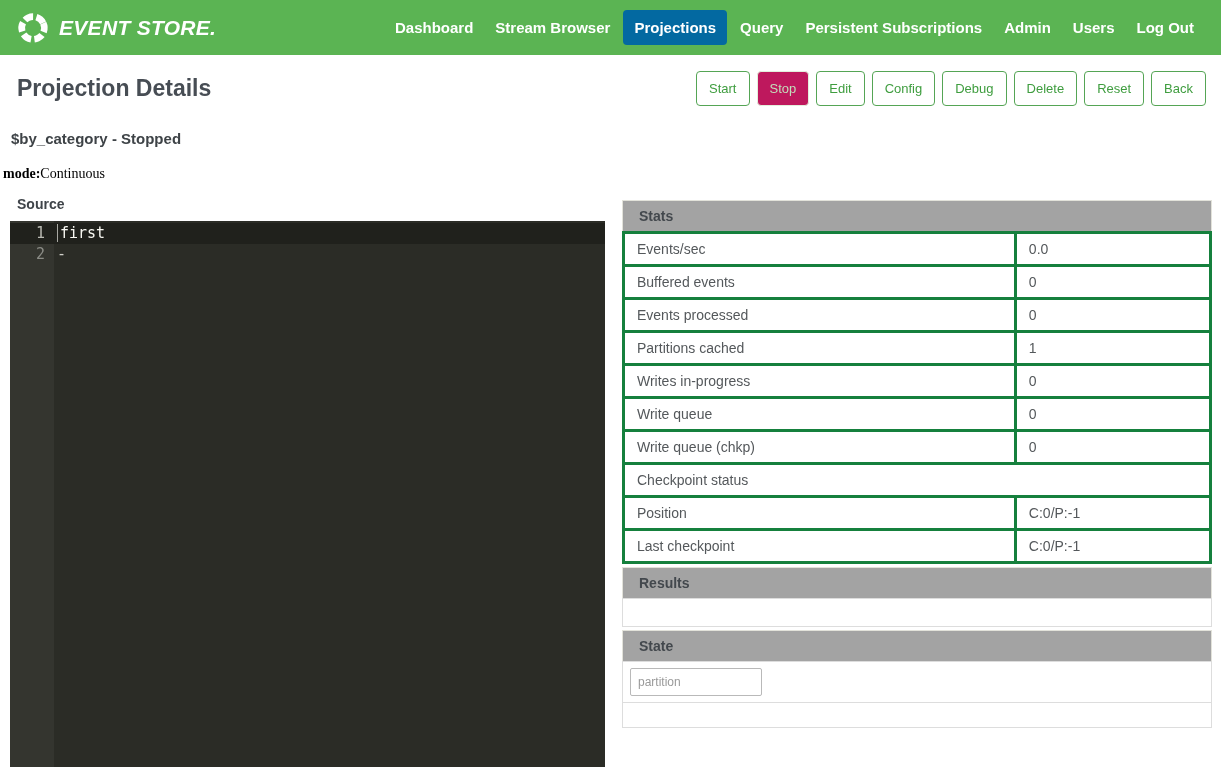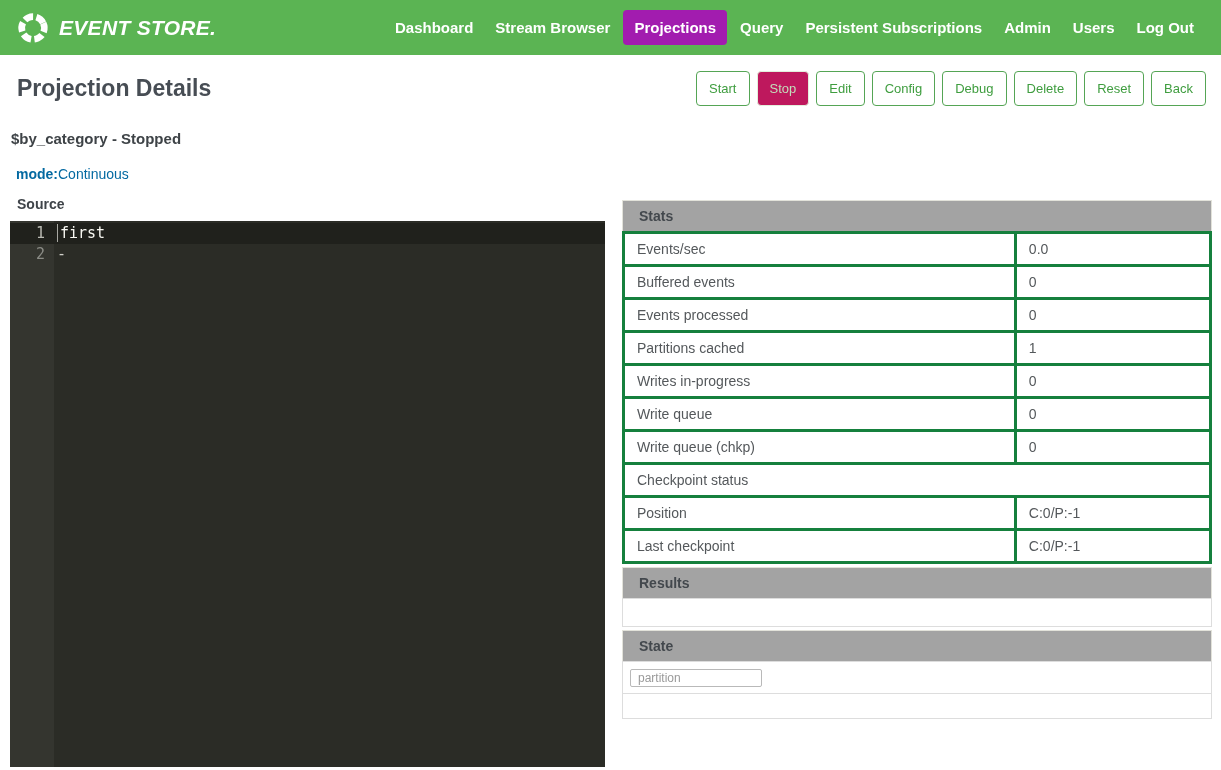--- a/index.html
+++ b/index.html
@@ -38,21 +38,21 @@
   .nav-item {
     color: #ffffff;
     font-weight: bold;
     font-size: 15px;
     padding: 8px 9px;
     text-decoration: none;
     cursor: pointer;
     border-radius: 4px;
     white-space: nowrap;
   }
-  .nav-item.active { background: #a21caf; padding: 9px 11px; }
+  .nav-item.active { background: #0369a1; padding: 9px 11px; }
 
   
   .page-header {
     display: flex;
     align-items: center;
     justify-content: space-between;
     margin: 16px 15px 0 17px;
     gap: 44px;
   }
   .page-title {
@@ -79,21 +79,21 @@
     color: #c3debb;
     cursor: default;
   }
 
   .subtitle {
     margin: 24px 0 0 11px;
     font-size: 15px;
     font-weight: bold;
     color: #3e4347;
   }
-  .mode-line { margin: 19px 0 0 16px; font-size: 14px; color: #0369a1; }
+  .mode-line { margin: 19px 0 0 3px; font-size: 14px; color: #000000; font-family: Liberation Serif, serif; }
   .mode-label { font-weight: bold; }
 
   
   .columns { display: flex; margin-top: 14px; align-items: flex-start; }
   .left-col { margin-left: 10px; width: 595px; }
   .source-label {
     font-size: 14px;
     font-weight: bold;
     color: #3f4449;
     margin: 0 0 9px 7px;
@@ -153,21 +153,21 @@
   }
   .gap { height: 3px; }
   .input-row {
     border: 1px solid #dddddd;
     margin-top: -1px;
     background: #ffffff;
     padding: 6px 7px;
   }
   .partition-input {
     width: 132px;
-    height: 18px;
+    height: 28px;
     border: 1px solid #b9b9b9;
     border-radius: 2px;
     font-family: "Liberation Sans", sans-serif;
     font-size: 12px;
     color: #555;
     padding: 2px 7px;
     outline: none;
   }
   .partition-input::placeholder { color: #9a9a9a; }
   .state-empty { height: 26px; }

